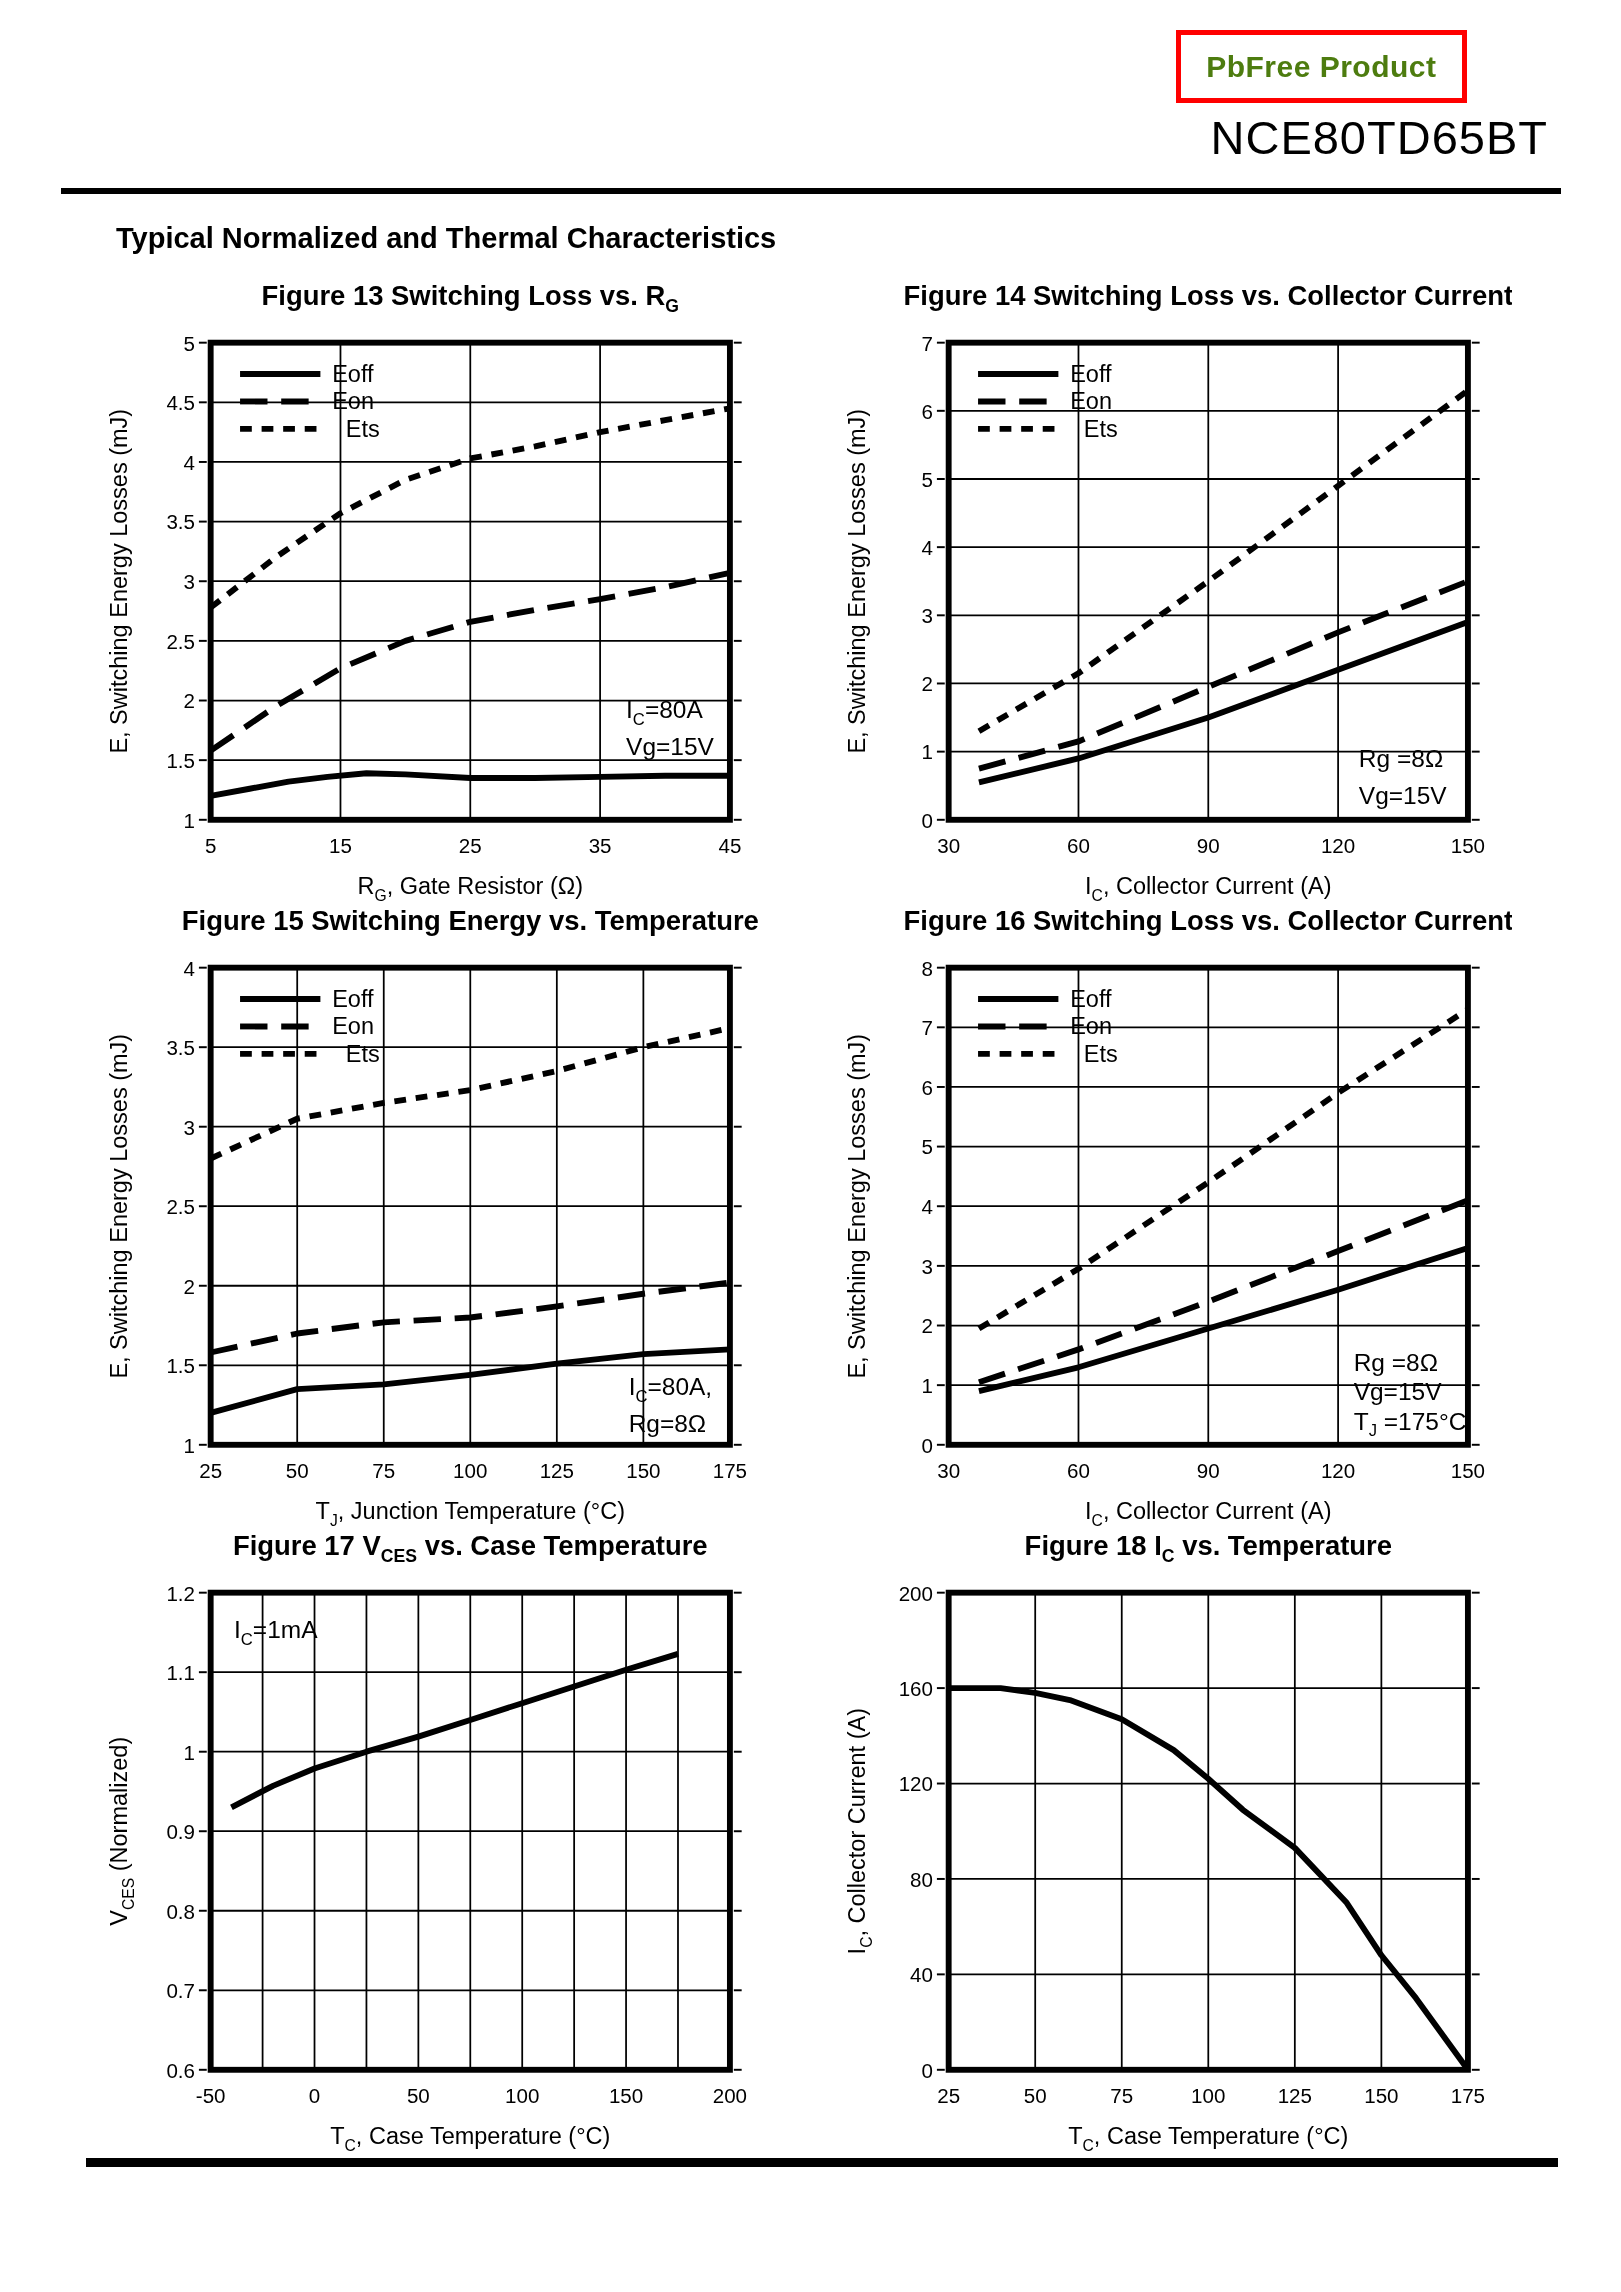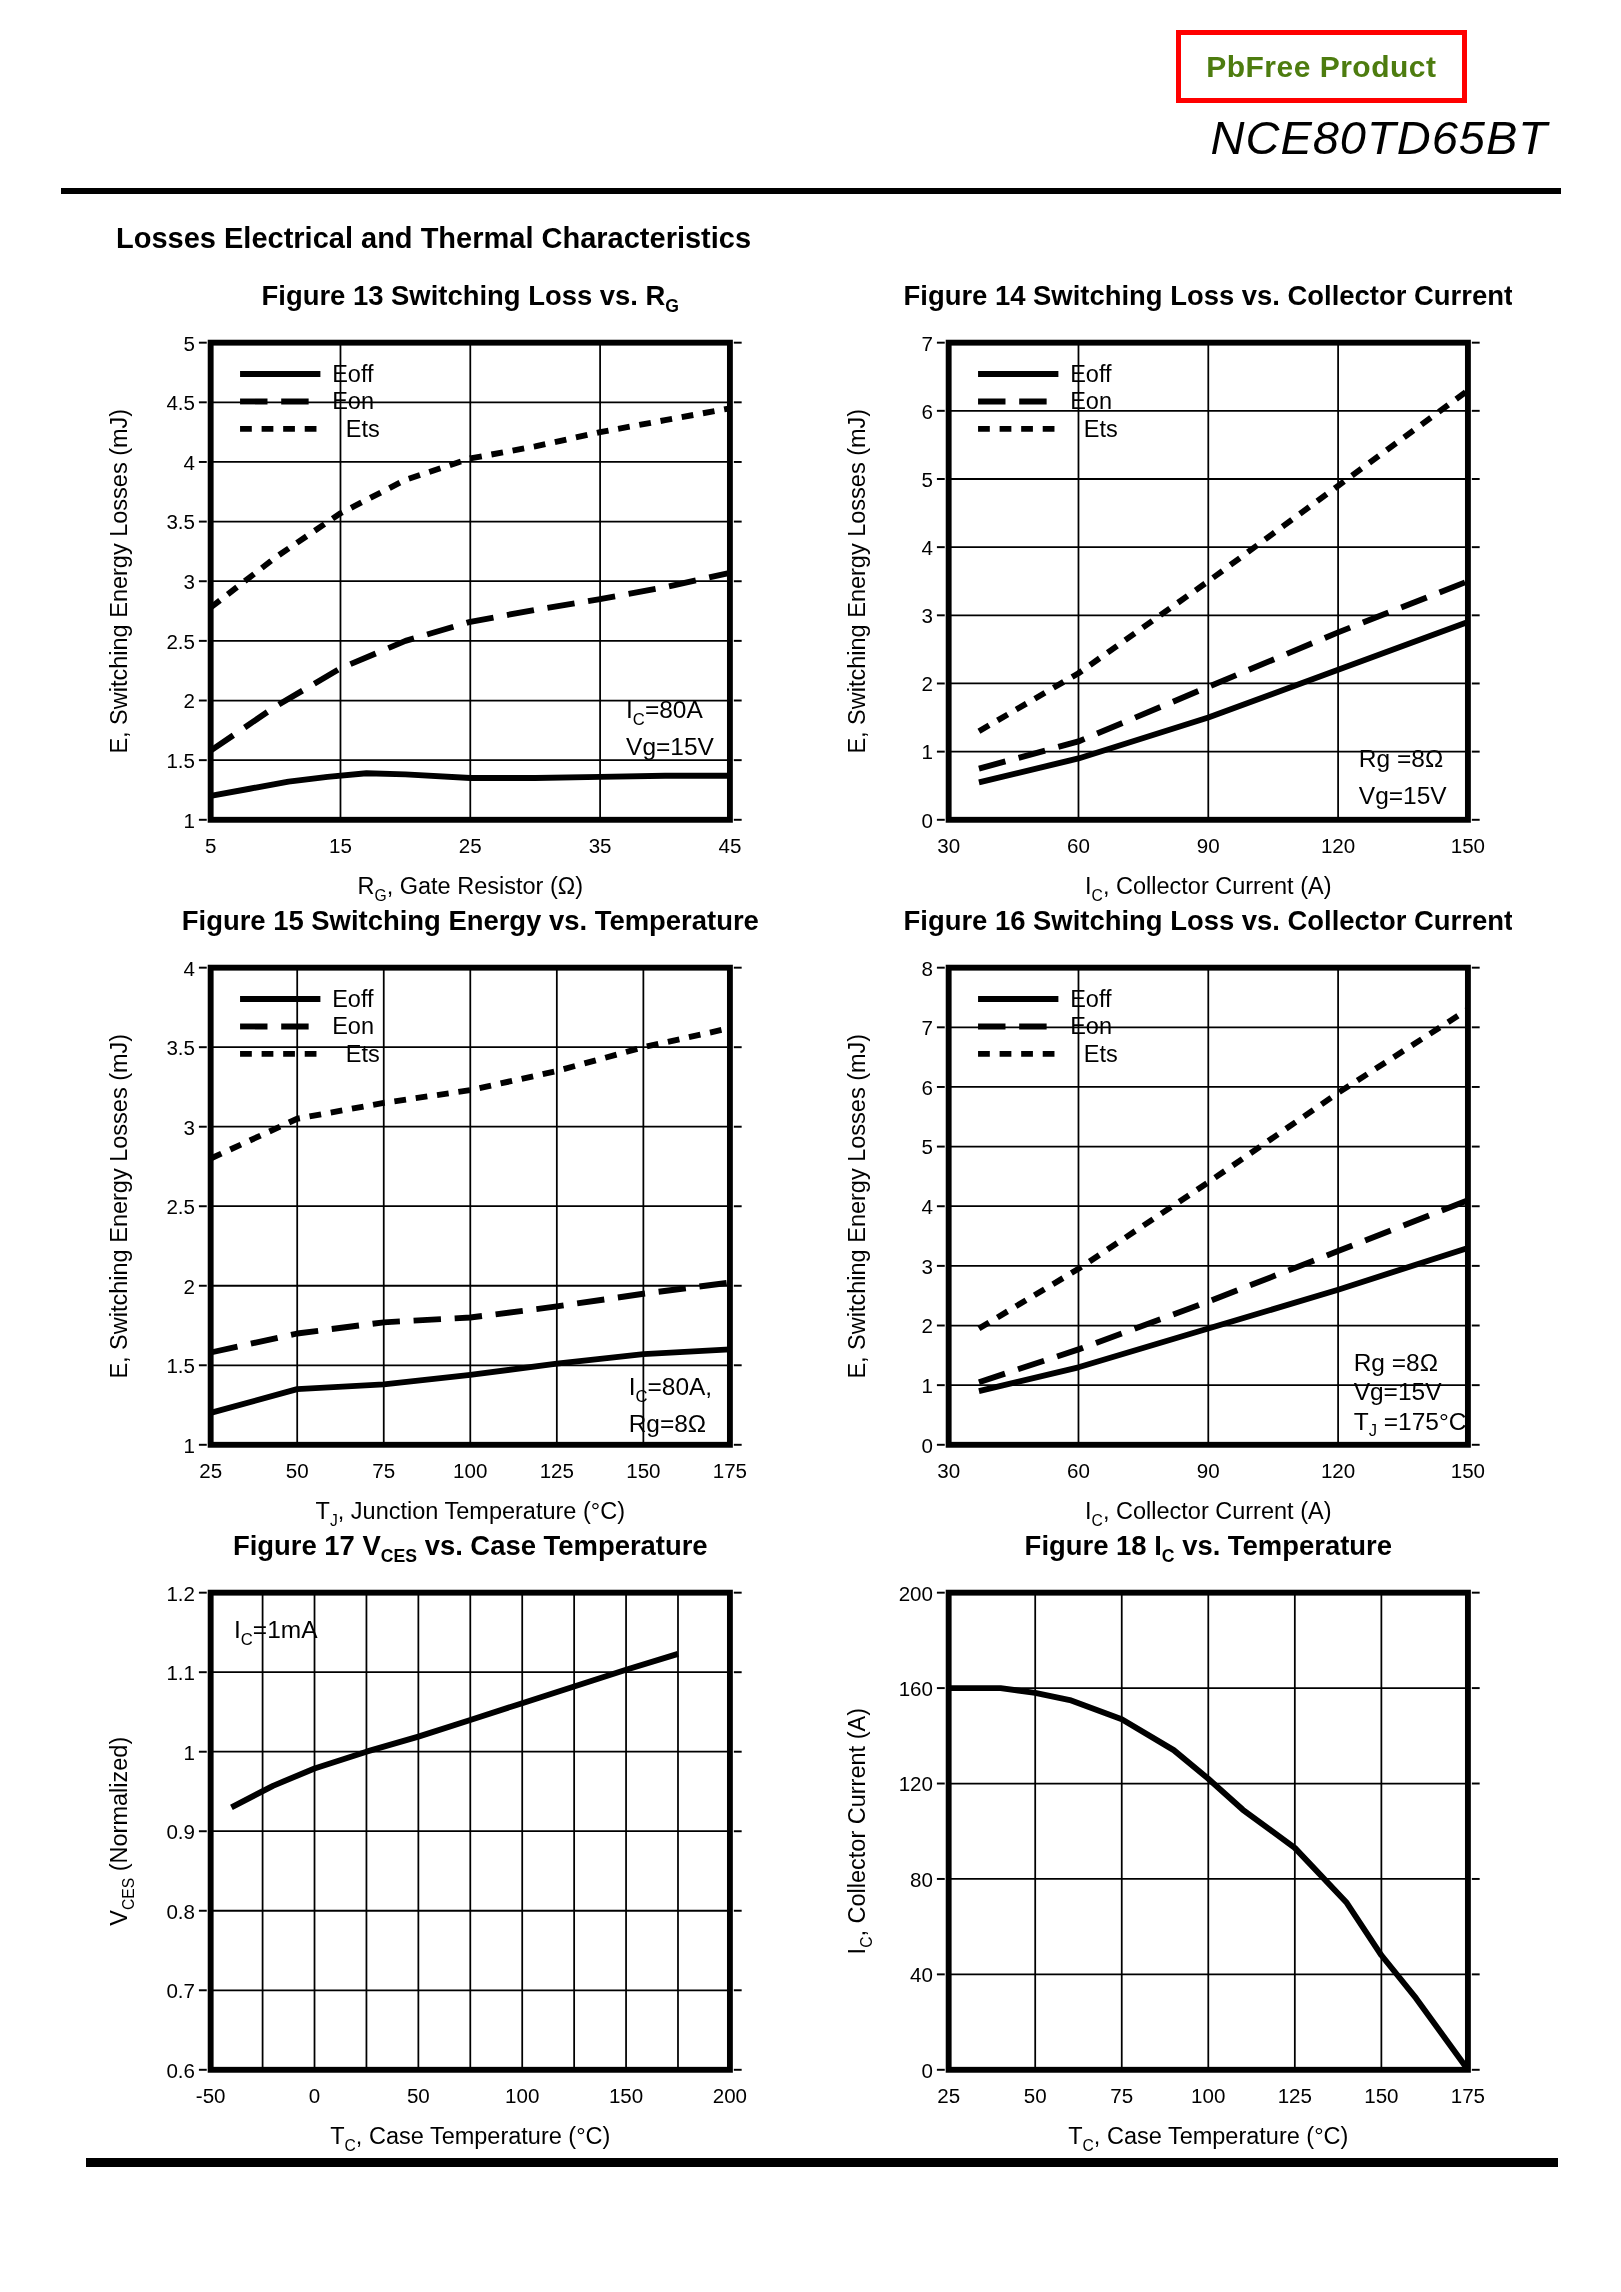--- a/index.html
+++ b/index.html
@@ -22,21 +22,20 @@
     padding:14.7px 25.5px;
     letter-spacing:0.5px;
     background:#fff;
   }
   .part-number{
     position:absolute;
     top:110px; right:73px;
     font-size:47px;
     font-weight:normal;
     letter-spacing:1px;
-    font-style:italic;
   }
   .rule{position:absolute;background:#000;}
   .rule-top{left:61px; top:188px; width:1500px; height:5.9px;}
   .rule-bottom{left:86px; top:2158px; width:1472px; height:8.8px;}
   .section-title{
     position:absolute;
     left:116px; top:222px;
     font-size:29px;
     font-weight:bold;
   }
@@ -53,21 +52,21 @@
 <body>
 
 <div class="page">
 
   <div class="badge">PbFree Product</div>
 
   <div class="part-number">NCE80TD65BT</div>
 
   <div class="rule rule-top"></div>
 
-  <div class="section-title">Losses Electrical and Thermal Characteristics</div>
+  <div class="section-title">Typical Normalized and Thermal Characteristics</div>
 
   <div class="chart" id="chart-0"><svg width="676" height="637" viewBox="0 0 690 650">
         <line x1="247.5" y1="70" x2="247.5" y2="557" stroke="#000" stroke-width="1.8"></line>
         <line x1="380" y1="70" x2="380" y2="557" stroke="#000" stroke-width="1.8"></line>
         <line x1="512.5" y1="70" x2="512.5" y2="557" stroke="#000" stroke-width="1.8"></line>
         <line x1="115" y1="496.125" x2="645" y2="496.125" stroke="#000" stroke-width="1.8"></line>
         <line x1="115" y1="435.25" x2="645" y2="435.25" stroke="#000" stroke-width="1.8"></line>
         <line x1="115" y1="374.375" x2="645" y2="374.375" stroke="#000" stroke-width="1.8"></line>
         <line x1="115" y1="313.5" x2="645" y2="313.5" stroke="#000" stroke-width="1.8"></line>
         <line x1="115" y1="252.625" x2="645" y2="252.625" stroke="#000" stroke-width="1.8"></line>

